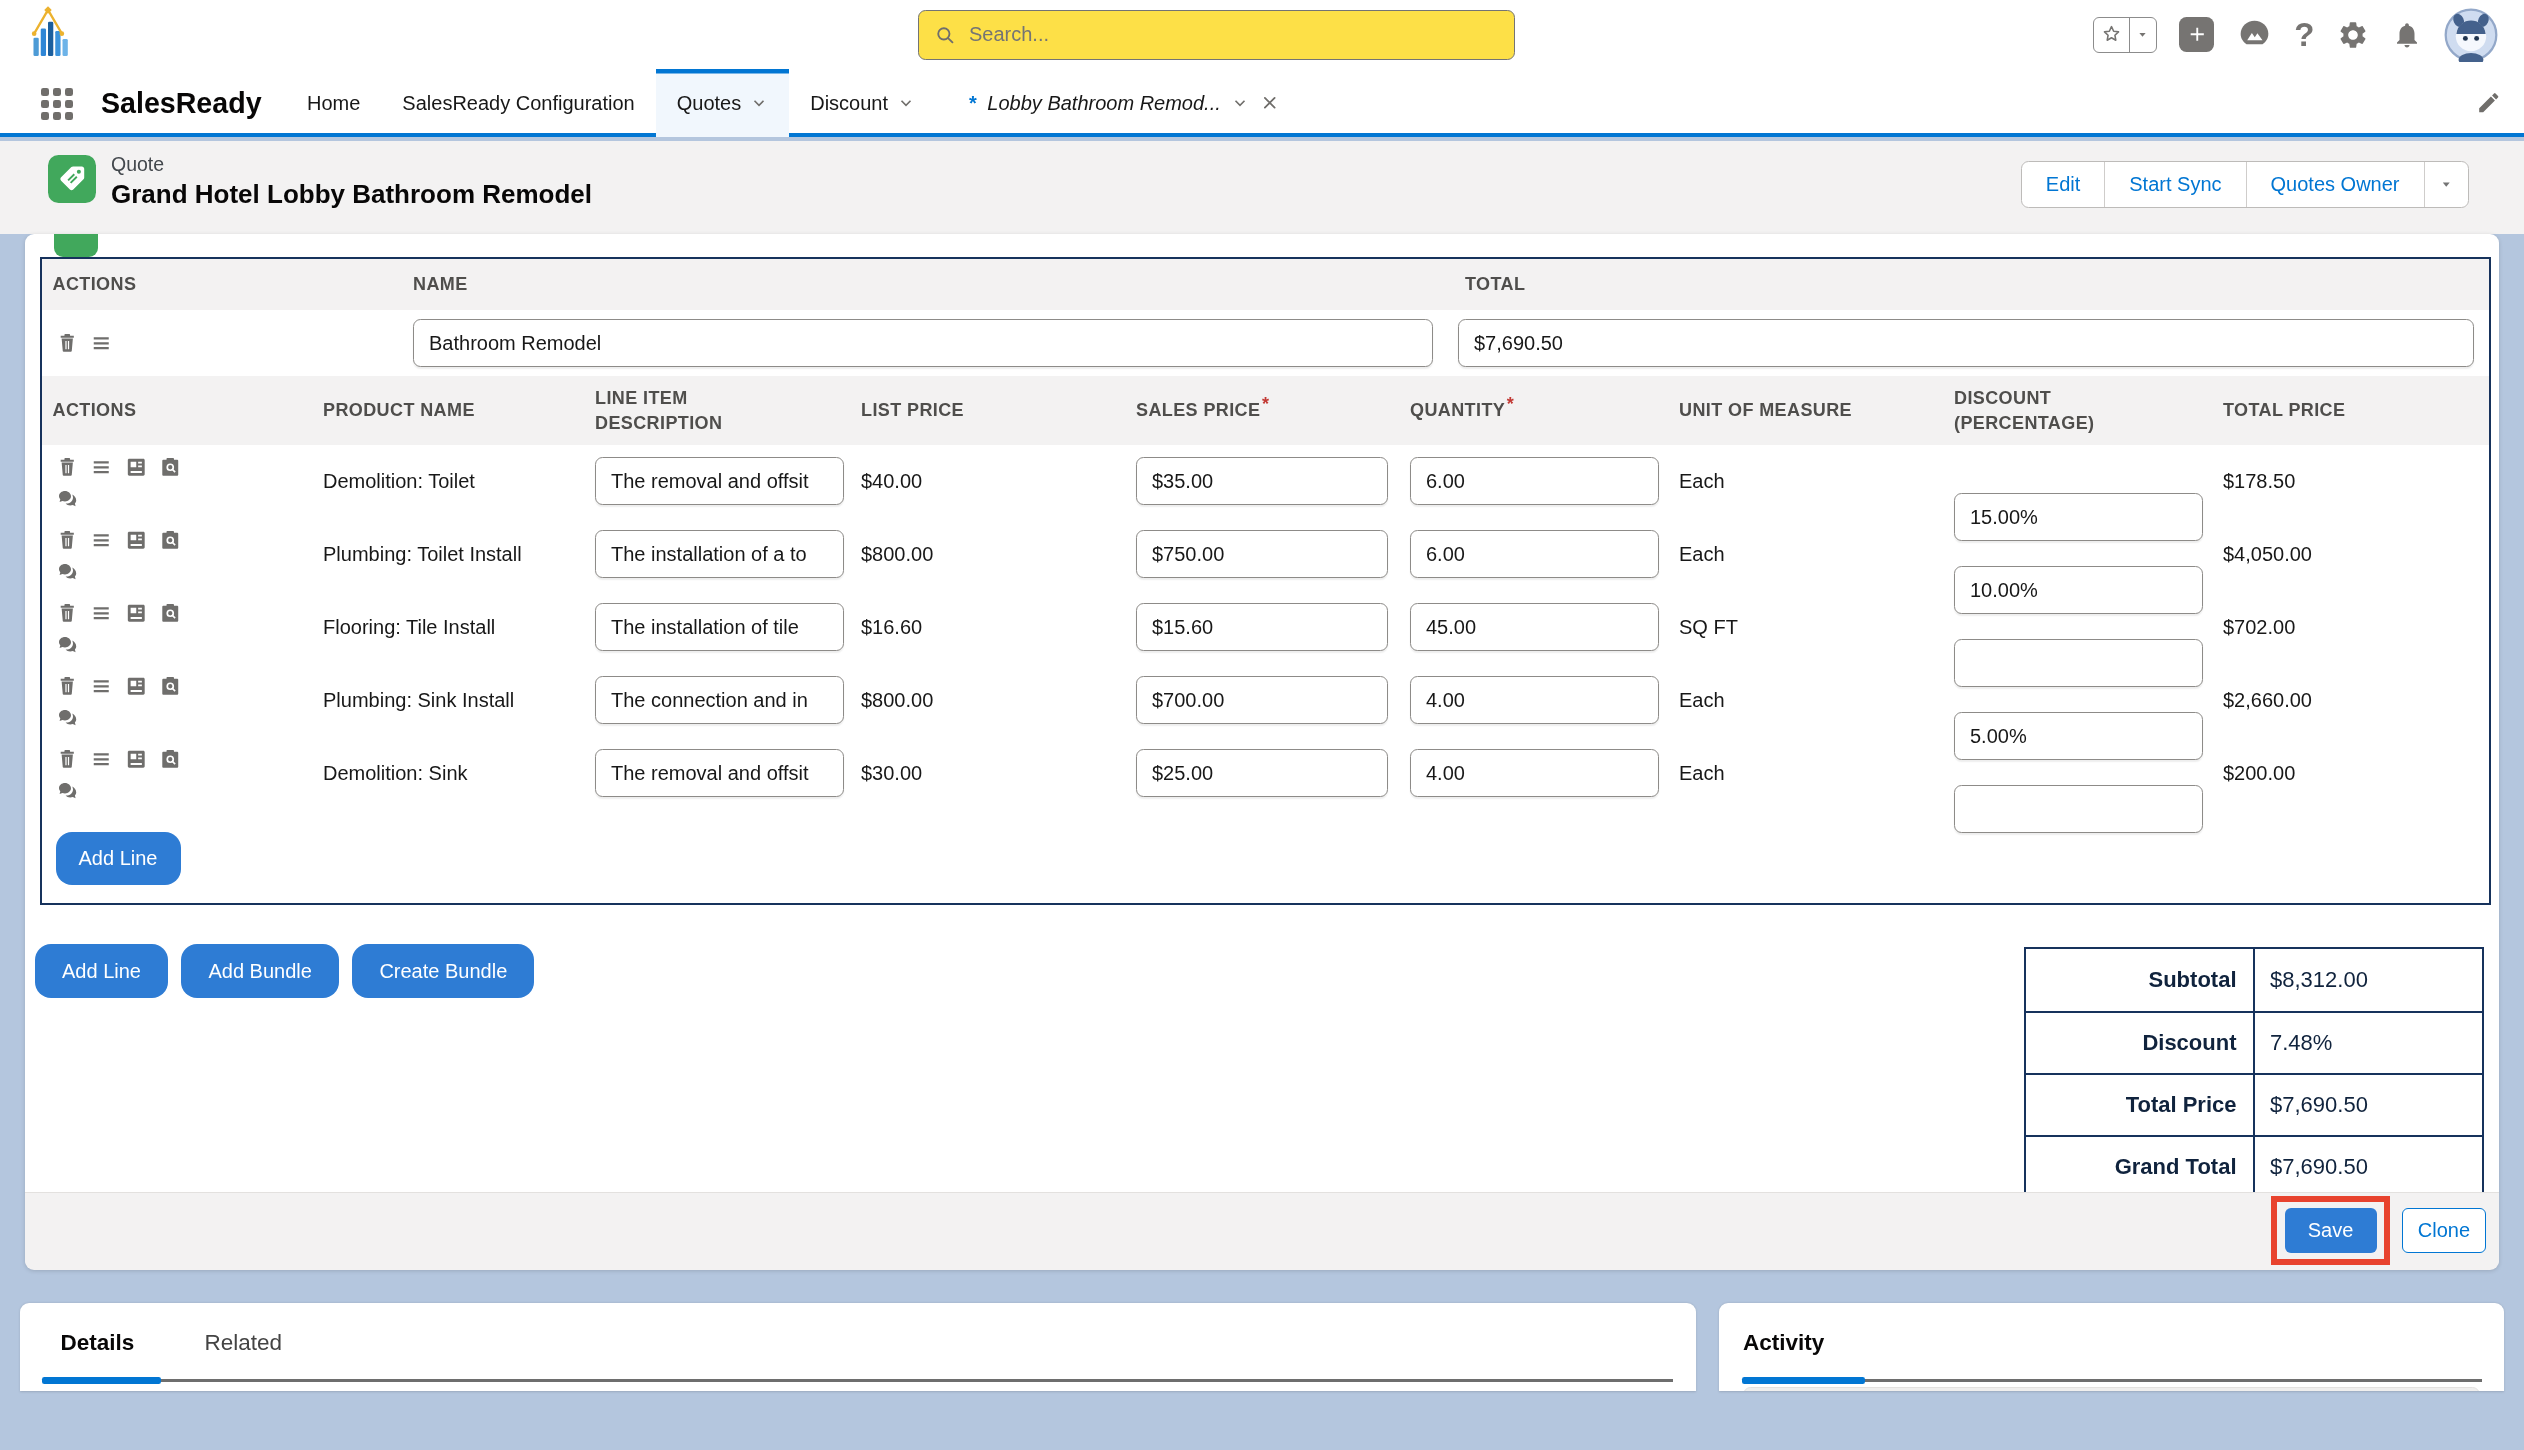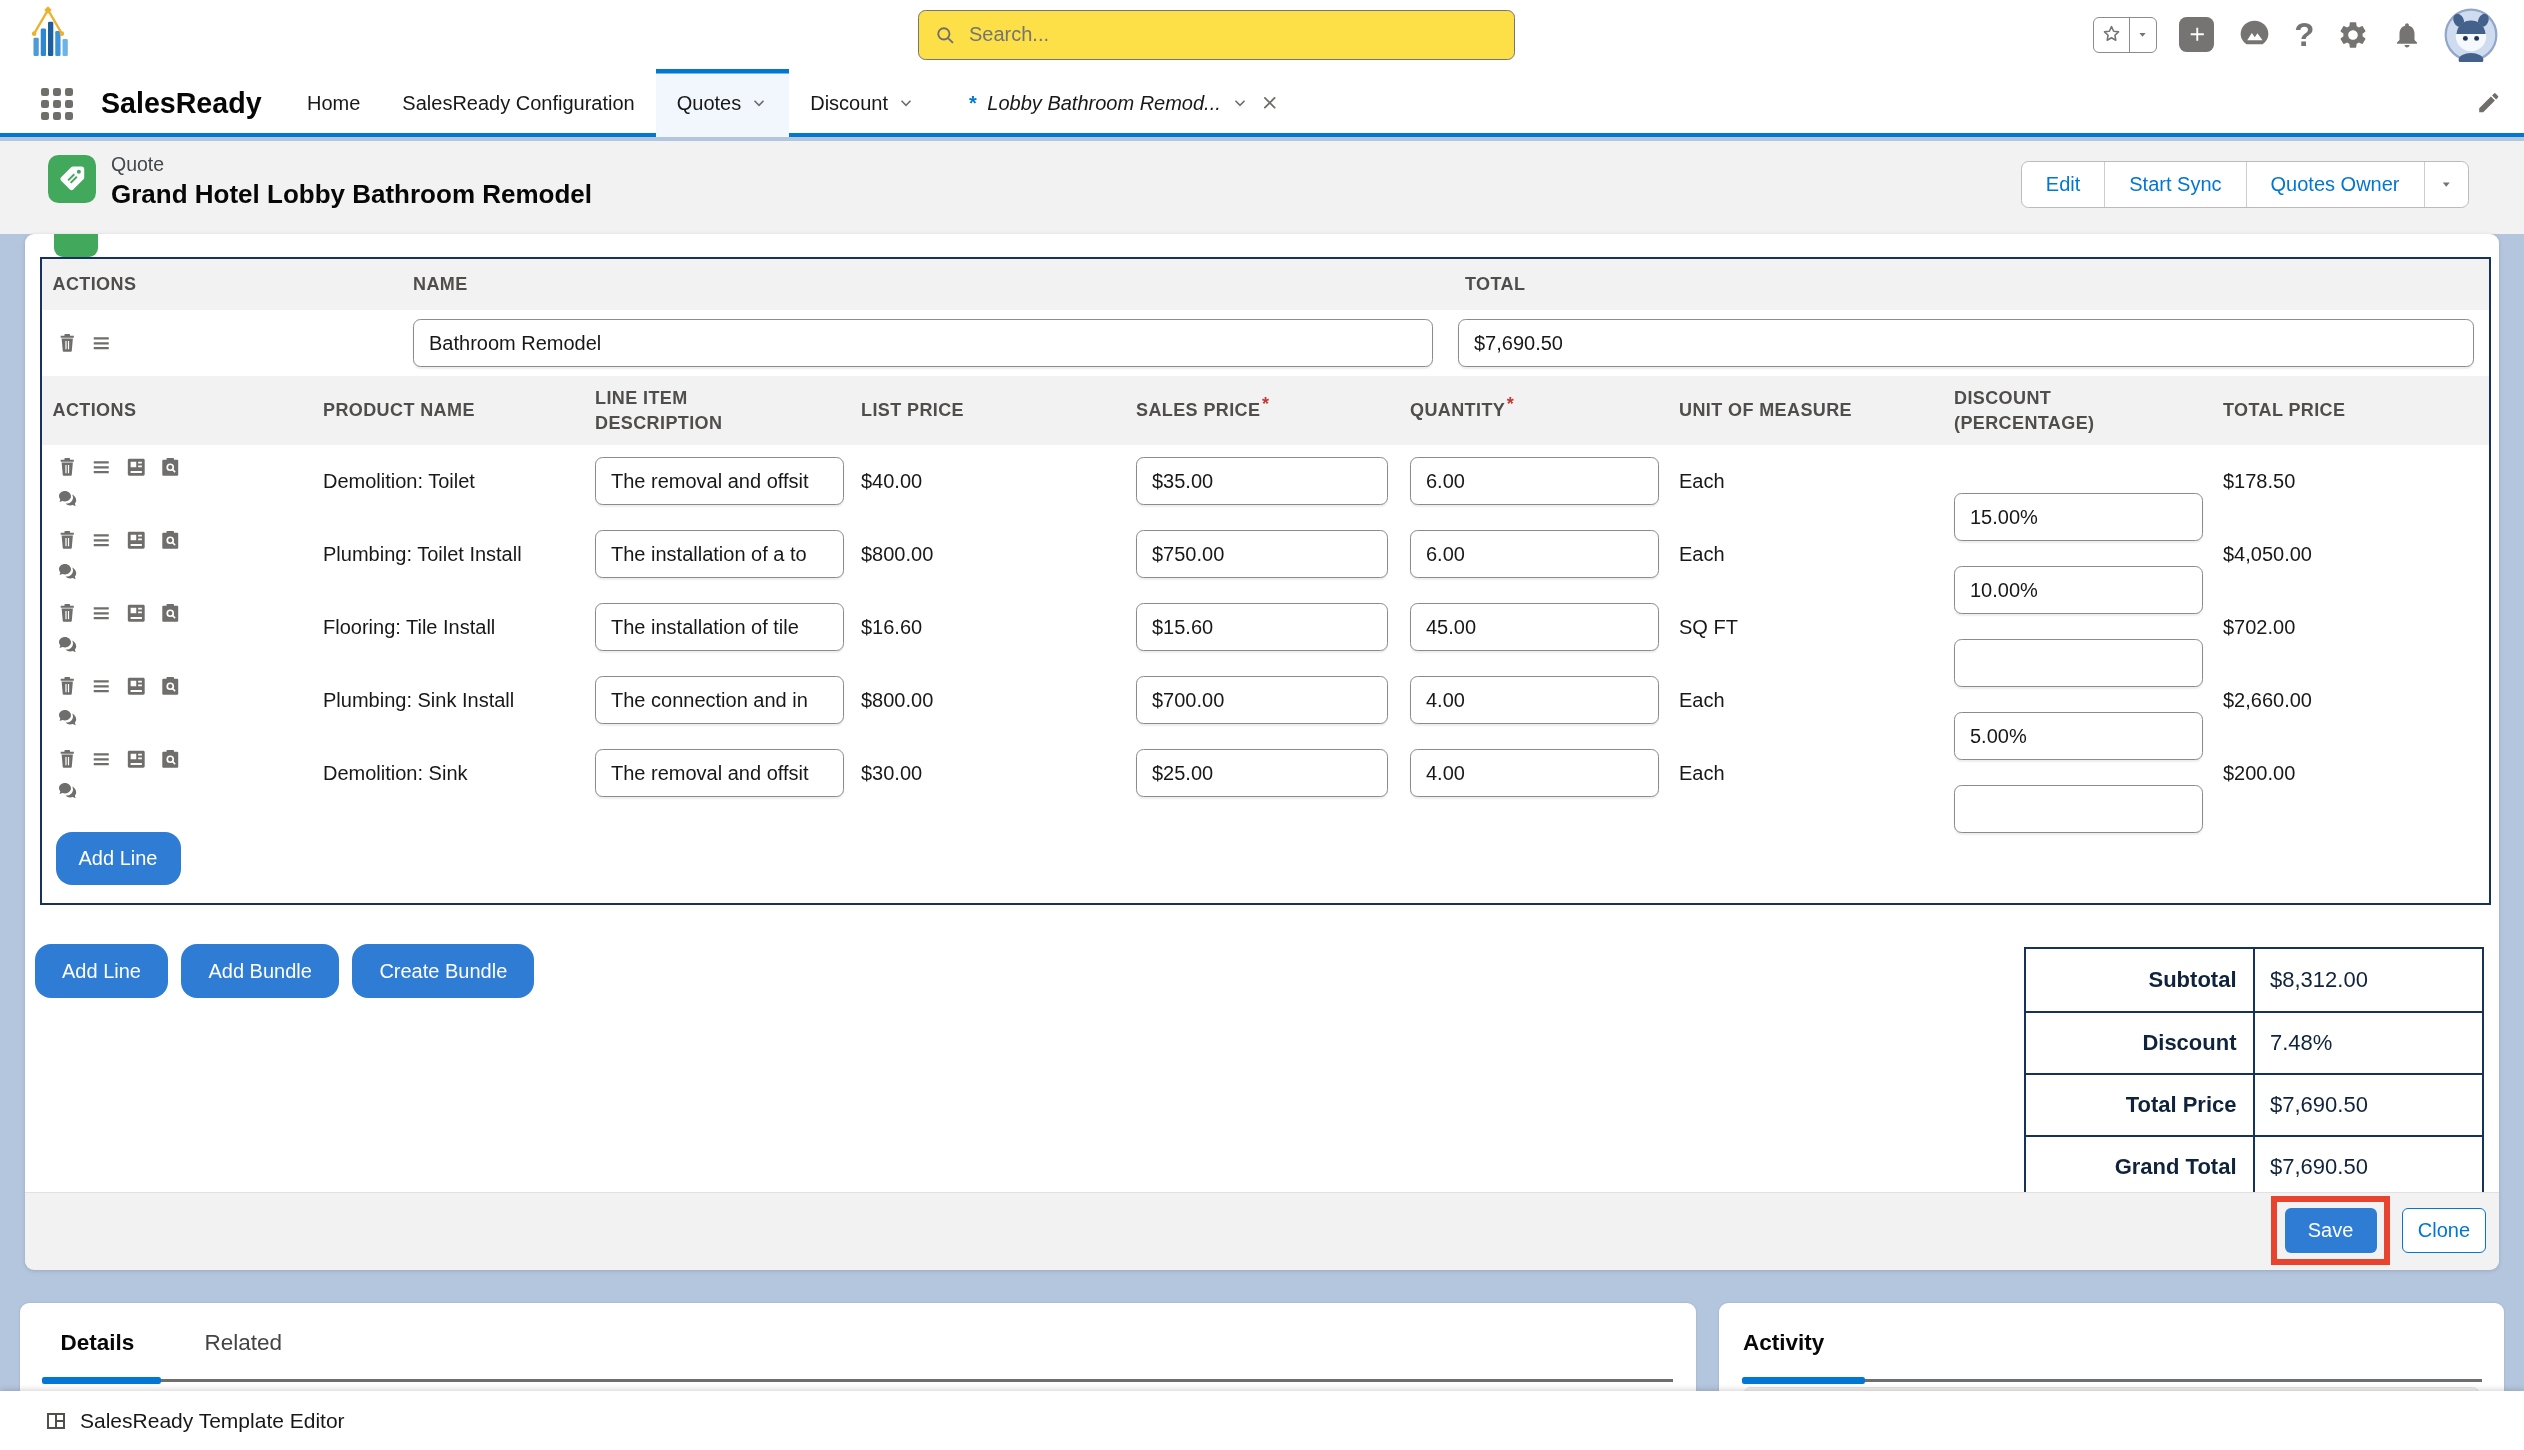--- a/index.html
+++ b/index.html
@@ -566,23 +566,15 @@
     <div class="tabline"></div>
     <div class="tabblue" style="left:22.5px;width:119px"></div>
   </div>
   <div class="bcard right">
     <div class="act-title">Activity</div>
     <div class="tabline"></div>
     <div class="tabblue" style="left:22.5px;width:123px"></div>
     <div class="act-box"></div>
   </div>
 
-  <div class="utilbar">
-    <div class="util-item">
-      <svg width="24" height="24" fill="#514f4d" viewBox="0 0 32 32">
-          <use href="#i-util"></use>
-        </svg>
-      <span>SalesReady Template Editor</span>
-    </div>
-  </div>
 
 </div>
 
 
 </body></html>

